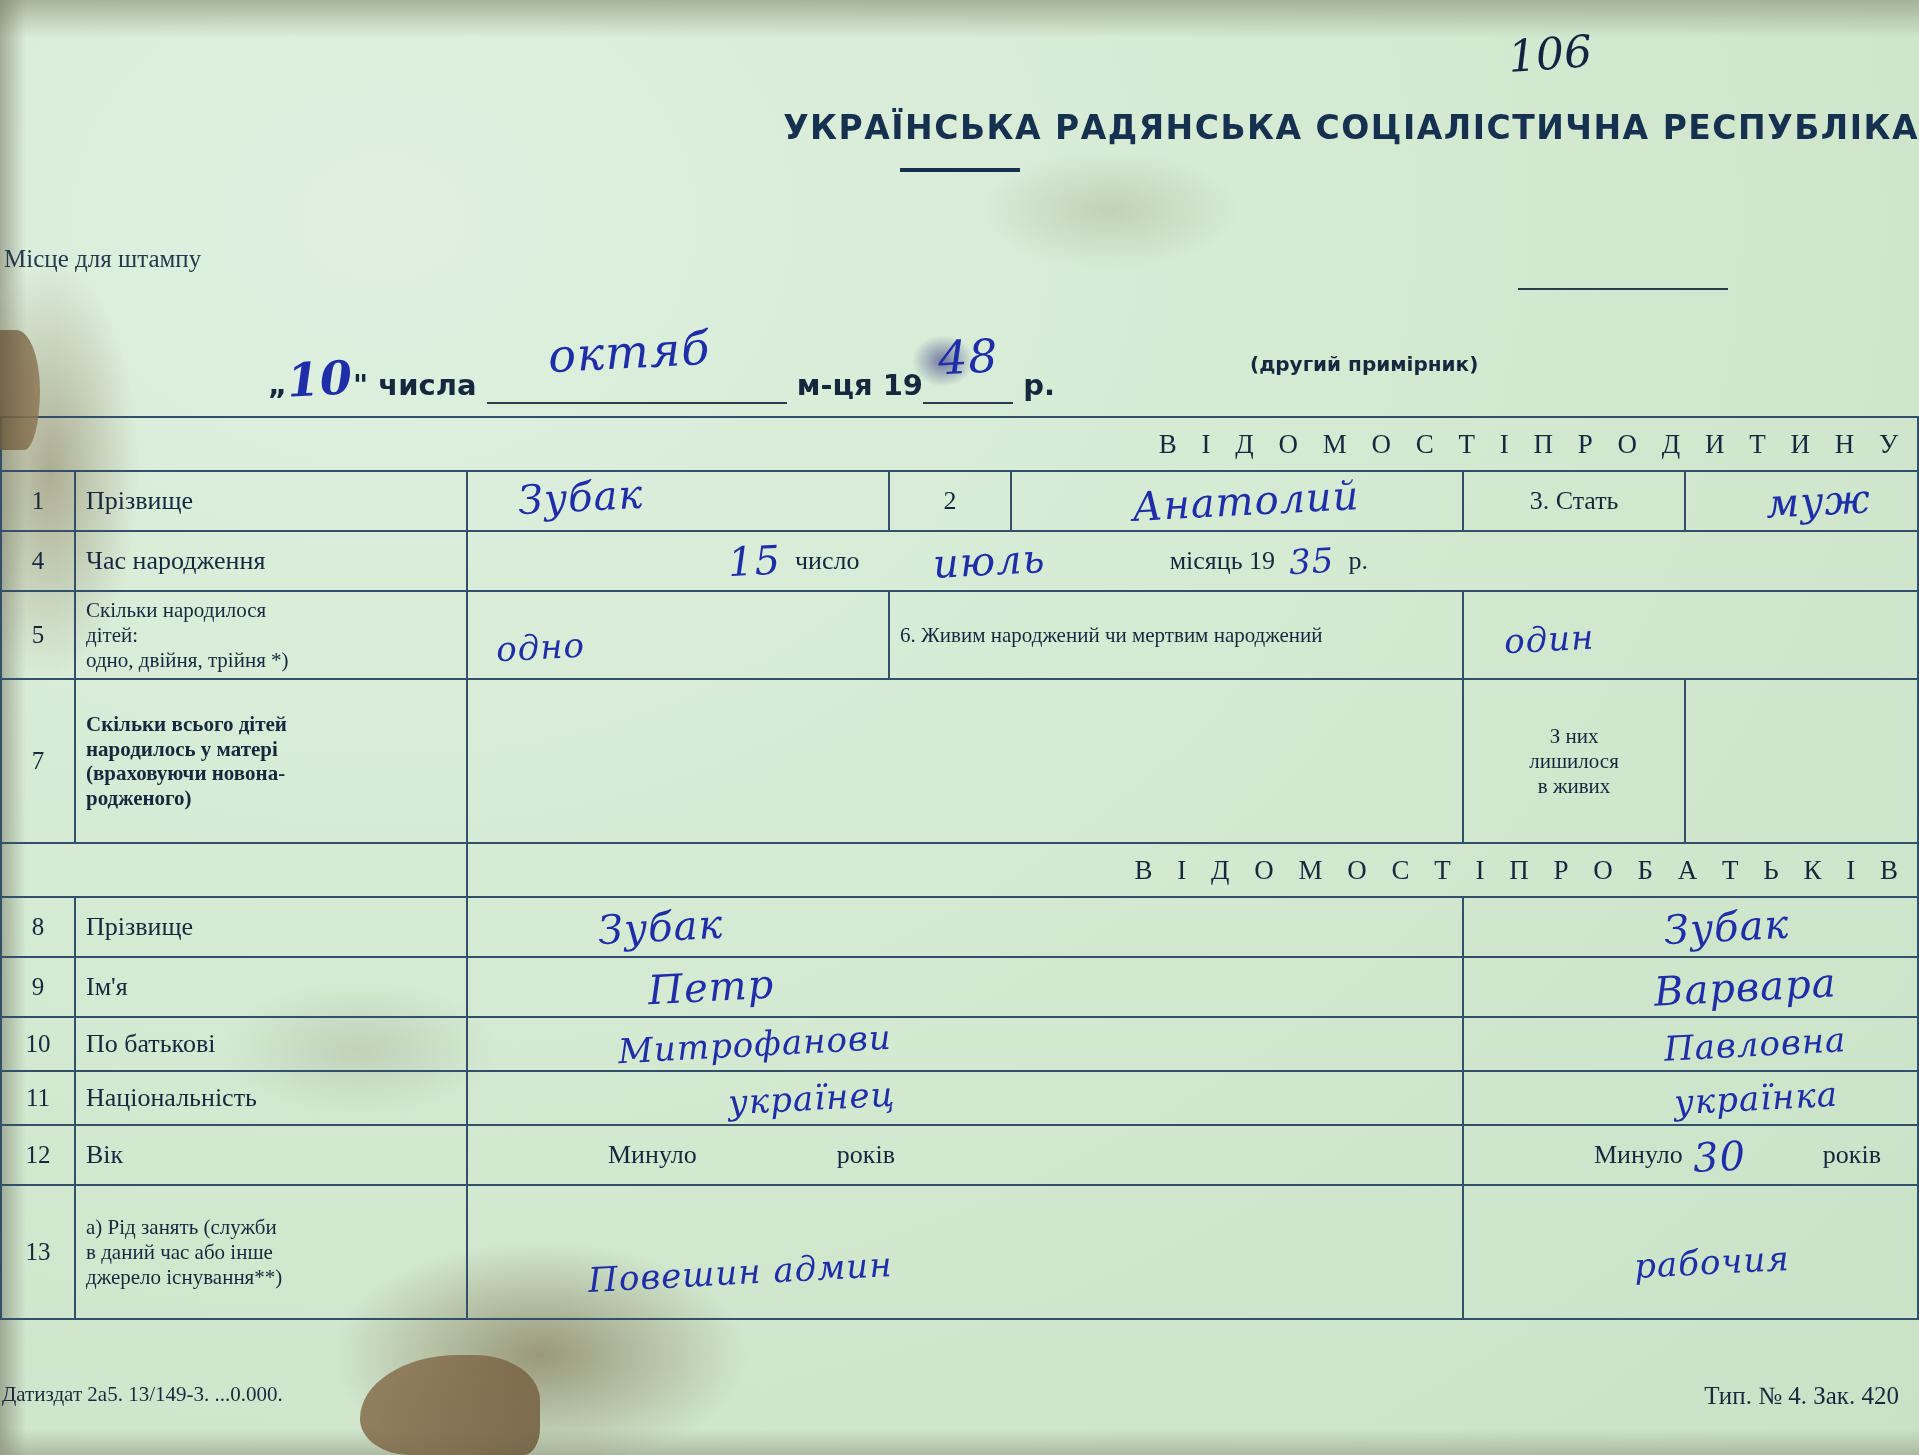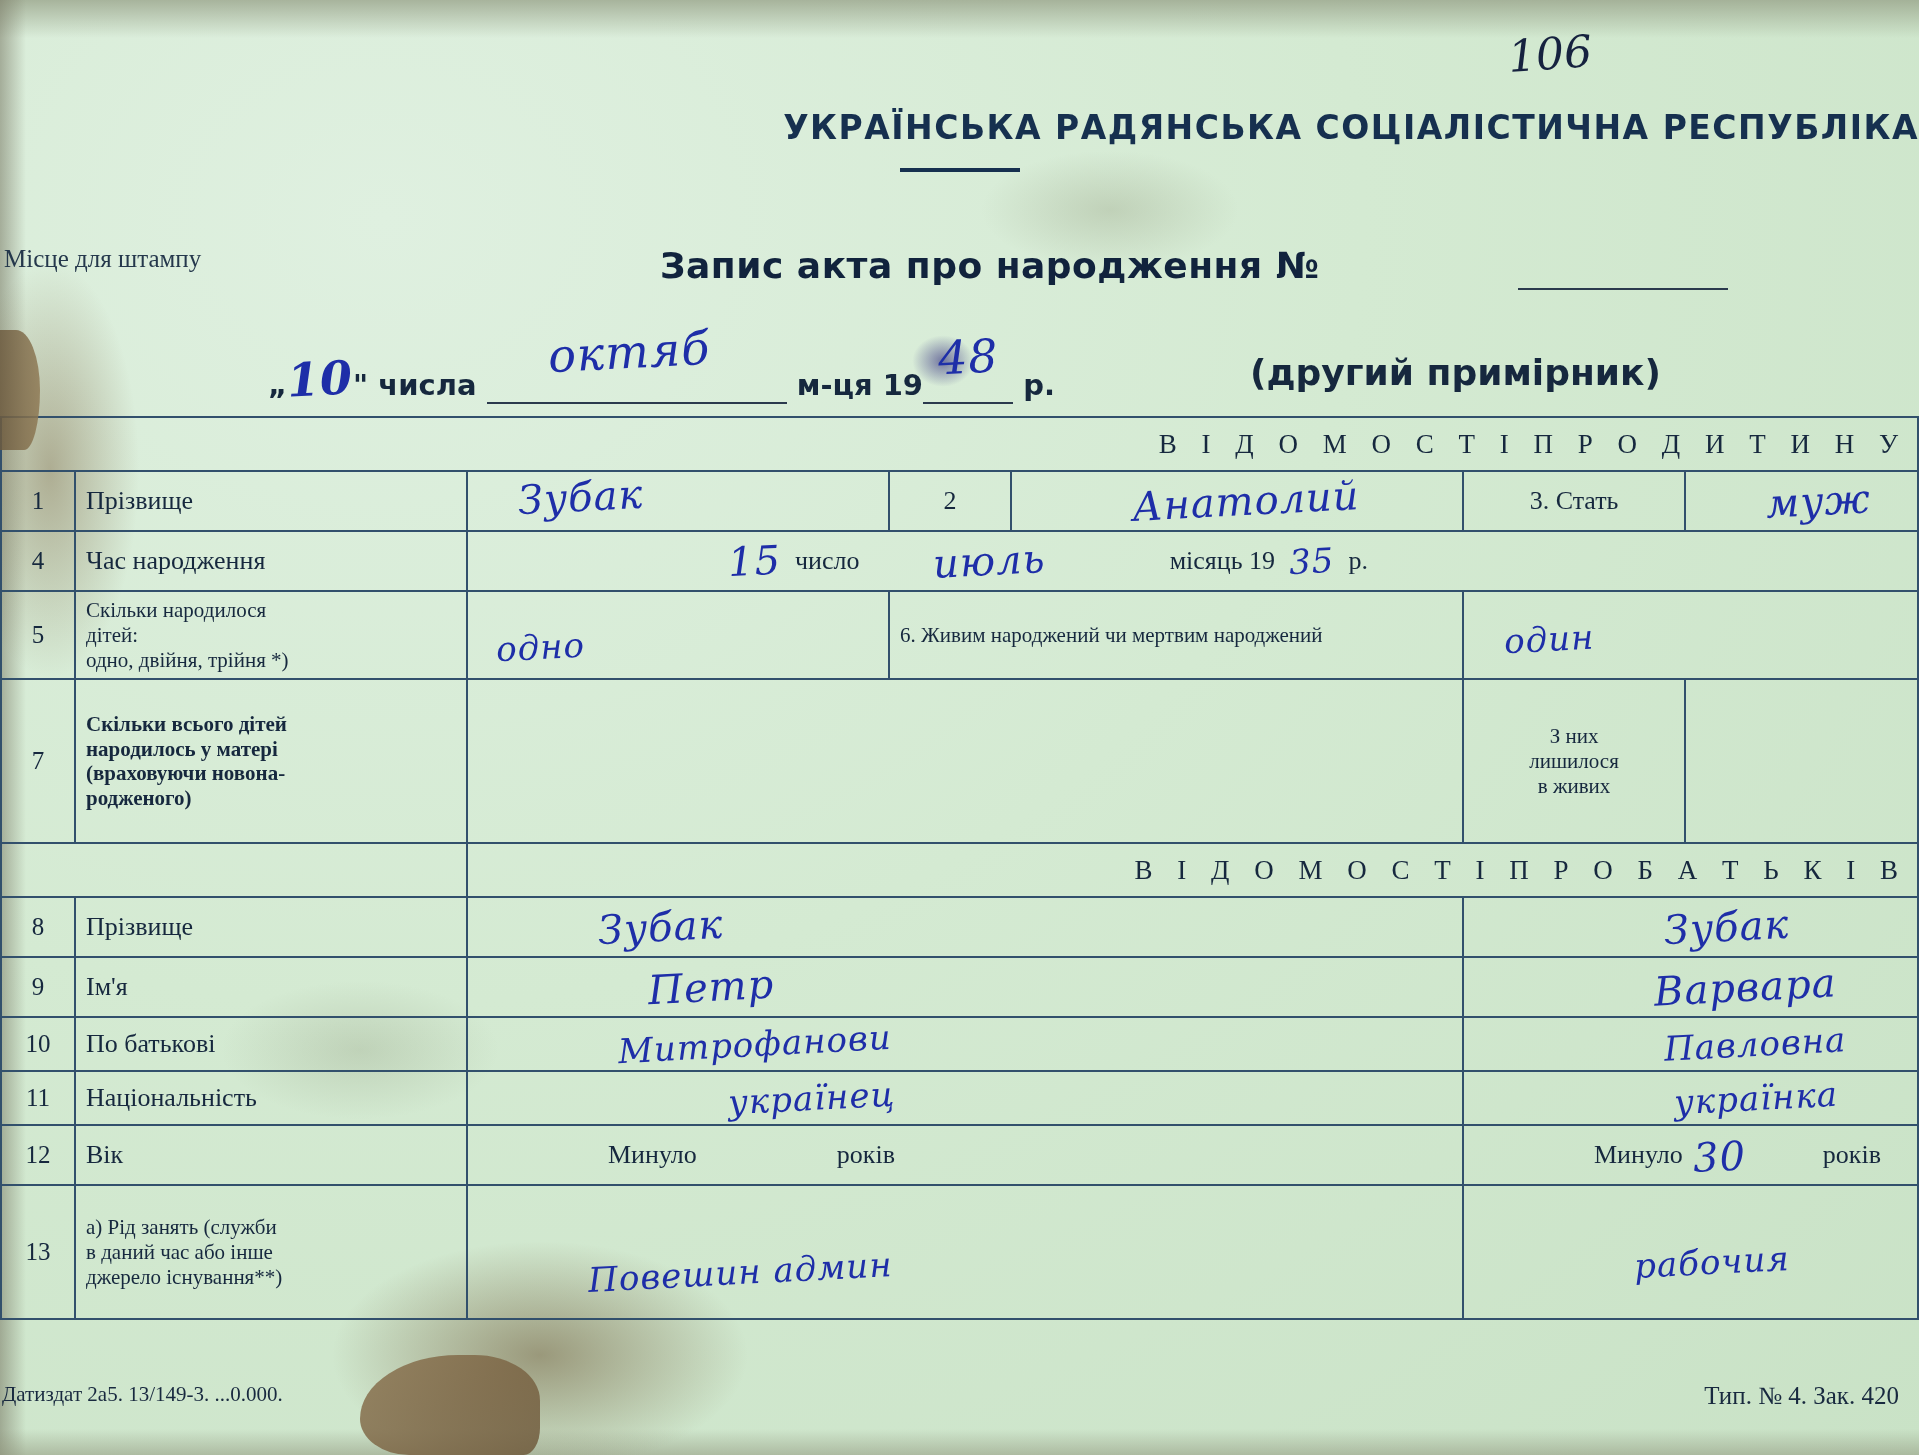--- a/index.html
+++ b/index.html
@@ -83,21 +83,21 @@
     position: absolute; left: 268px; top: 352px;
     font-size: 29px;
     color: #16283e;
     font-family: "DejaVu Sans", sans-serif;
     font-weight: 700;
     white-space: nowrap;
   }
   .date-line .u { display:inline-block; border-bottom:2px solid #2b3a4d; }
   .second-copy {
     position: absolute; left: 1250px; top: 352px;
-    font-size: 36px;
+    font-size: 20px;
     font-family: "DejaVu Sans", sans-serif;
     font-weight: 700;
     color: #16283e;
   }
 
   
   table.form {
     position: absolute;
     left: 0; top: 416px;
     width: 1919px;
@@ -177,21 +177,20 @@
   <div class="stain s3"></div>
   <div class="stain s4"></div>
 
   <div class="page-num">106</div>
 
   <div class="hdr-title">УКРАЇНСЬКА РАДЯНСЬКА СОЦІАЛІСТИЧНА РЕСПУБЛІКА</div>
   <div class="hdr-rule"></div>
 
   <div class="stamp-place">Місце для штампу</div>
 
-  <div class="act-title">Запис акта про народження №</div>
   <div class="act-title-line"></div>
 
   <div class="date-line">
     <span>„</span><span class="hw lg">10</span><span>" числа</span>
     <span class="u" style="width:300px;">&nbsp;</span>
     <span>м-ця 19</span><span class="u" style="width:90px;">&nbsp;</span>
     <span>р.</span>
   </div>
   <div class="hw-abs hw lg" style="left:548px; top:325px;">октяб</div>
   <div class="hw-abs hw lg" style="left:938px; top:330px;">48</div>

